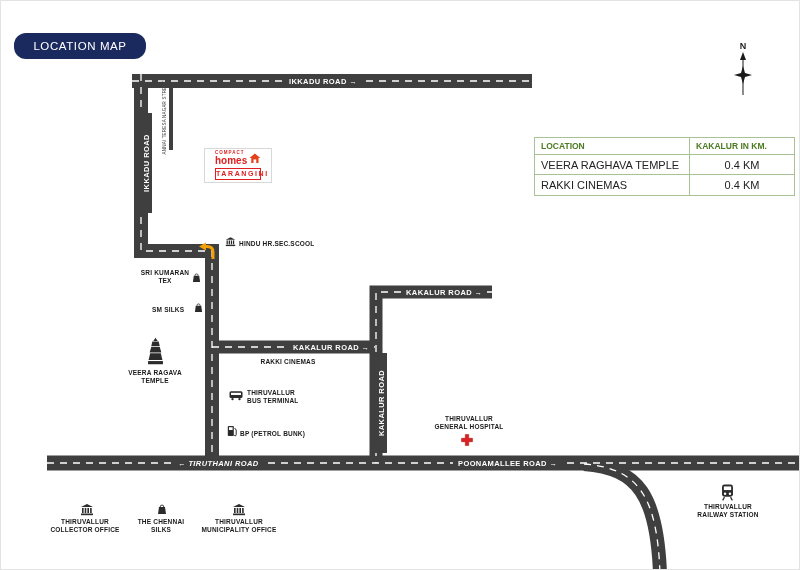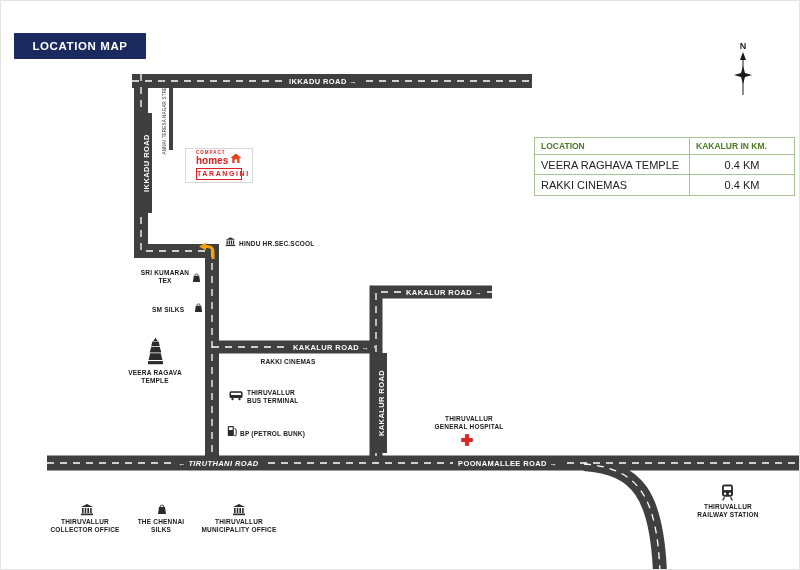--- a/index.html
+++ b/index.html
@@ -1,21 +1,21 @@
 <!DOCTYPE html>
 <html><head>
 <meta charset="utf-8">
 <style>
   html,body{margin:0;padding:0;background:#fff;}
   .page{position:relative;width:800px;height:570px;background:#fff;border:1px solid #e3e3e3;
         overflow:hidden;font-family:"Liberation Sans",sans-serif;box-sizing:border-box;}
 
   
   .badge{position:absolute;left:13px;top:32px;width:132px;height:26px;background:#1b2a5e;
-         color:#fff;font-size:11.5px;font-weight:bold;letter-spacing:.6px;border-radius:1px;
+         color:#fff;font-size:11.5px;font-weight:normal;letter-spacing:.6px;border-radius:12px;
          display:flex;align-items:center;justify-content:center;}
 
   
   .roads{position:absolute;left:0;top:0;}
 
   
   .road-label{position:absolute;background:#3f3f3f;color:#fff;font-size:7.5px;font-weight:bold;
               letter-spacing:.4px;line-height:11px;padding:0 5px;white-space:nowrap;
               display:flex;align-items:center;justify-content:center;height:12px;}
   .road-label.vertical{transform:rotate(-90deg);}
@@ -28,21 +28,21 @@
 
   
   .distance-table{position:absolute;left:533px;top:136px;border-collapse:collapse;background:#fff;}
   .distance-table th,.distance-table td{border:1px solid #a9c295;font-size:11px;color:#222;
       padding:3.5px 6px;line-height:1.1;}
   .distance-table th{color:#4c7b21;font-weight:bold;font-size:8.5px;text-align:left;}
   .distance-table td.loc{width:142px;text-align:left;}
   .distance-table td.dist{width:92px;text-align:center;}
 
   
-  .logo{position:absolute;left:184px;top:147px;width:68px;background:#fff;border:1px solid #d8d8d8;
+  .logo{position:absolute;left:203px;top:147px;width:68px;background:#fff;border:1px solid #d8d8d8;
         box-sizing:border-box;padding:2px 10px 2px;}
   .logo-top{display:flex;align-items:center;justify-content:center;gap:2px;}
   .logo-words{text-align:left;line-height:1;}
   .logo-compact{display:block;font-size:4.5px;color:#e02020;letter-spacing:1px;font-weight:bold;}
   .logo-homes{display:block;font-size:10px;color:#e02020;font-weight:bold;line-height:1;}
   .logo-sub{margin-top:2px;border:1px solid #e02020;color:#e02020;font-weight:bold;font-size:7px;
             letter-spacing:1.6px;text-align:center;padding:1.5px 0;background:#fff;}
 
   
   .lm-label{position:absolute;color:#1a1a1a;font-size:6.5px;font-weight:600;letter-spacing:.2px;

